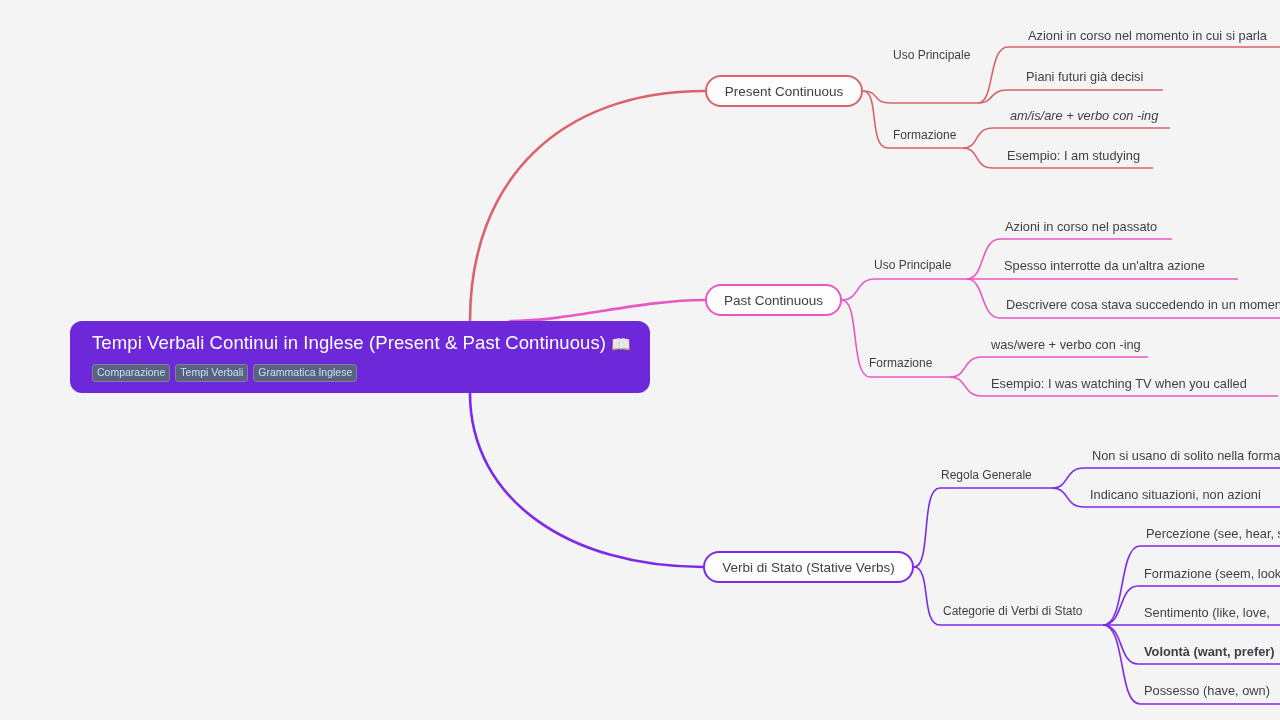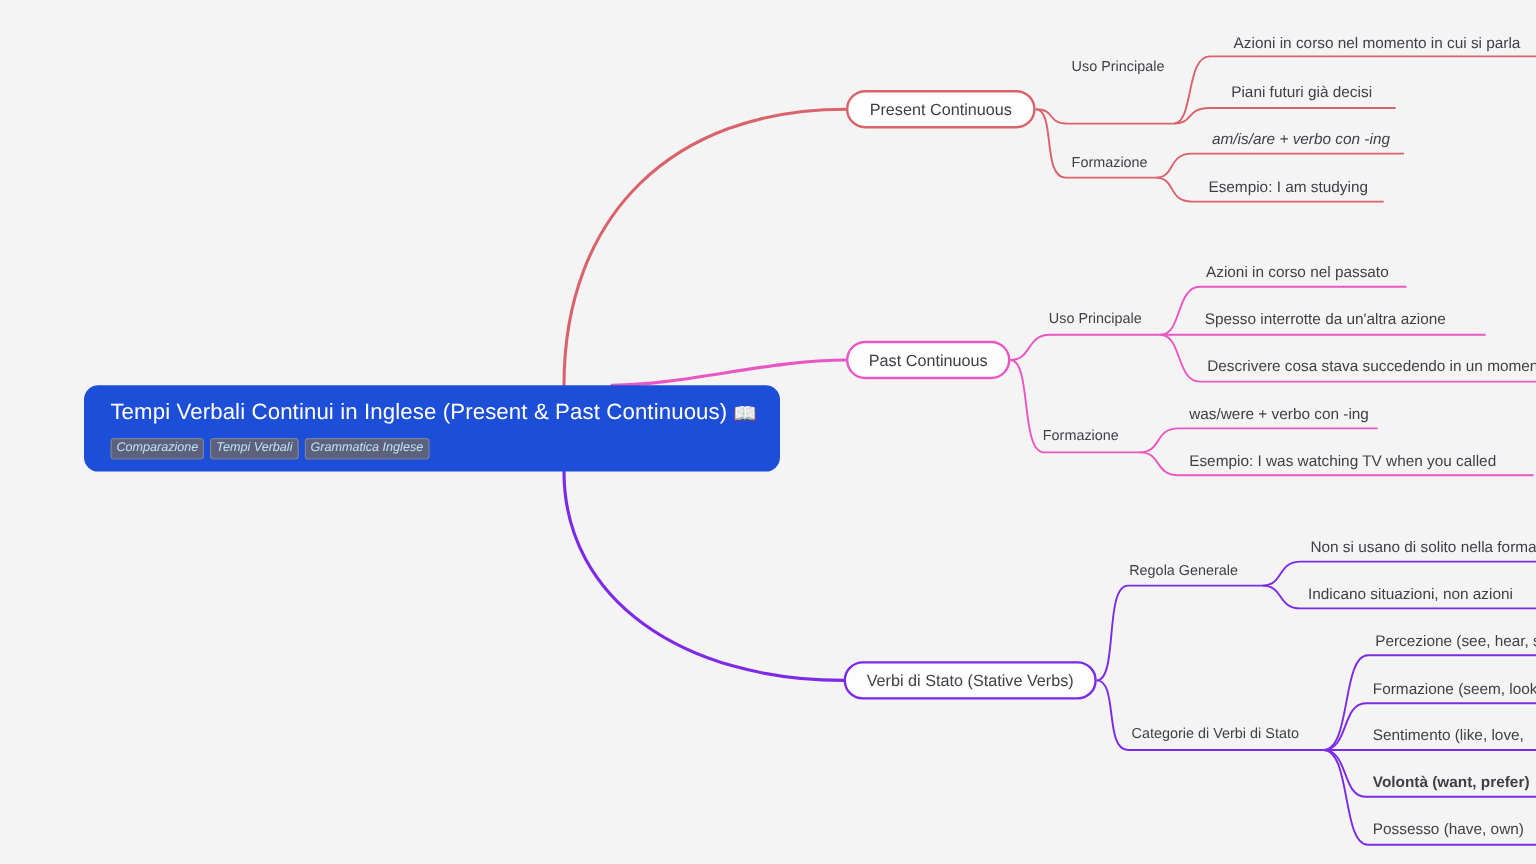--- a/index.html
+++ b/index.html
@@ -31,21 +31,21 @@
     position: absolute;
     box-sizing: border-box;
   }
 
   
   .root-node {
     left: 70px;
     top: 321px;
     width: 580px;
     height: 72px;
-    background: #1d4ed8;
+    background: #6d28d9;
     border-radius: 12px;
     padding: 10px 22px 0 22px;
     display: flex;
     flex-direction: column;
     justify-content: flex-start;
     z-index: 5;
   }
   .root-title {
     color: #ffffff;
     font-size: 18.5px;
@@ -55,21 +55,20 @@
   }
   .root-emoji {
     font-size: 16px;
     display: inline-block;
     vertical-align: -1px;
   }
   .root-tags {
     display: flex;
     gap: 5px;
     margin-top: 7px;
-    font-style: italic;
   }
   .root-tag {
     background: #5c6180;
     color: #bfe3ef;
     border: 1px solid #7c8099;
     border-radius: 3px;
     font-size: 10.5px;
     line-height: 13px;
     padding: 1px 4px 2px 4px;
     white-space: nowrap;

